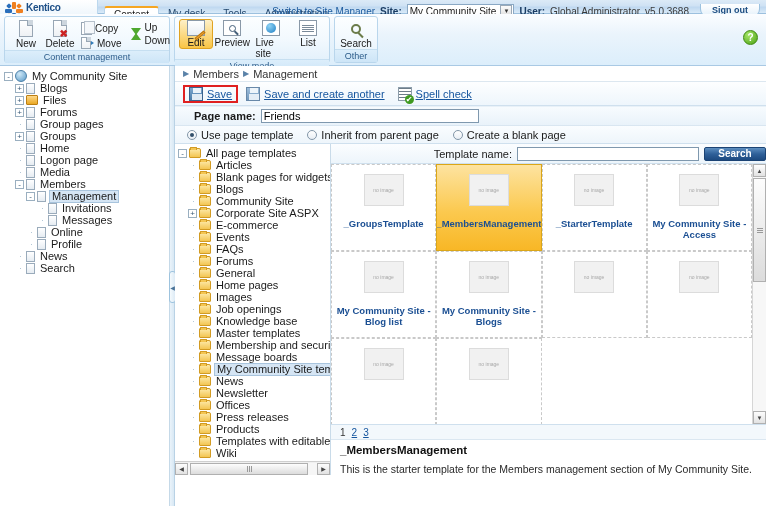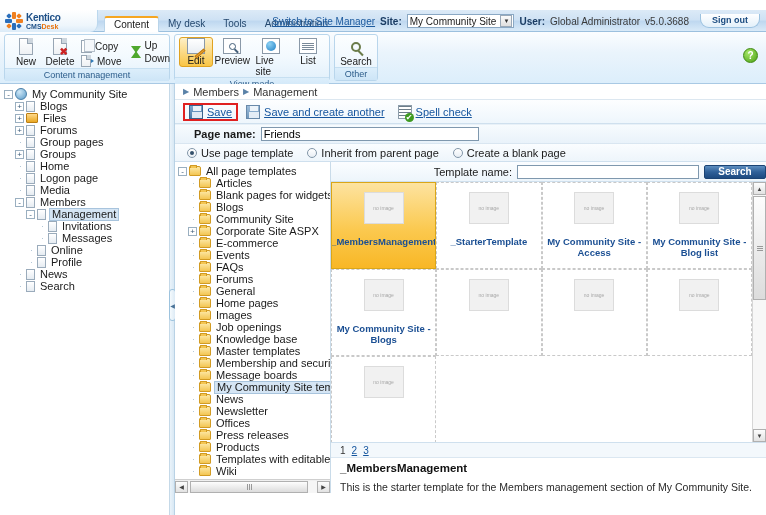--- a/index.html
+++ b/index.html
@@ -9,24 +9,23 @@
     overflow: hidden;
     font-family: "Liberation Sans", sans-serif;
     font-size: 11px;
     color: #1a1a1a;
     background: #fff;
   }
 
   
   .header {
     position: relative;
-    height: 22px;
+    height: 14px;
     background: linear-gradient(to bottom, #dceaf7 0%, #cfe2f4 45%, #bfd8f0 55%, #d9eaf8 100%);
     border-bottom: 1px solid #9cc0de;
-    margin-top: 10px;
   }
   .logo-wrap {
     position: absolute; left: 0; top: 0;
     width: 98px; height: 22px;
     background: linear-gradient(to bottom, #ffffff 0%, #eef6fc 70%, #dbebf8 100%);
     border-right: 1px solid #bcd8ee;
     border-radius: 0 0 8px 0;
     display: flex; align-items: center;
   }
   .logo-star { width: 18px; height: 18px; position: relative; margin: 0 3px 0 5px; flex: none; }
@@ -818,20 +817,24 @@
         <div class="searchbar">
           <span>Template name:</span>
           <input type="text" value="" style="">
           <div class="btn-search">
             <span>Search</span>
           </div>
         </div>
 
         <div class="grid-wrap">
           <div class="grid" id="template-grid">
+              <div class="cell">
+                <div class="noimg">no image</div>
+                <div class="cap">_GroupsTemplate</div>
+              </div>
               <div class="cell sel">
                 <div class="noimg">no image</div>
                 <div class="cap">_MembersManagement</div>
               </div>
               <div class="cell">
                 <div class="noimg">no image</div>
                 <div class="cap">_StarterTemplate</div>
               </div>
               <div class="cell">
                 <div class="noimg">no image</div>

